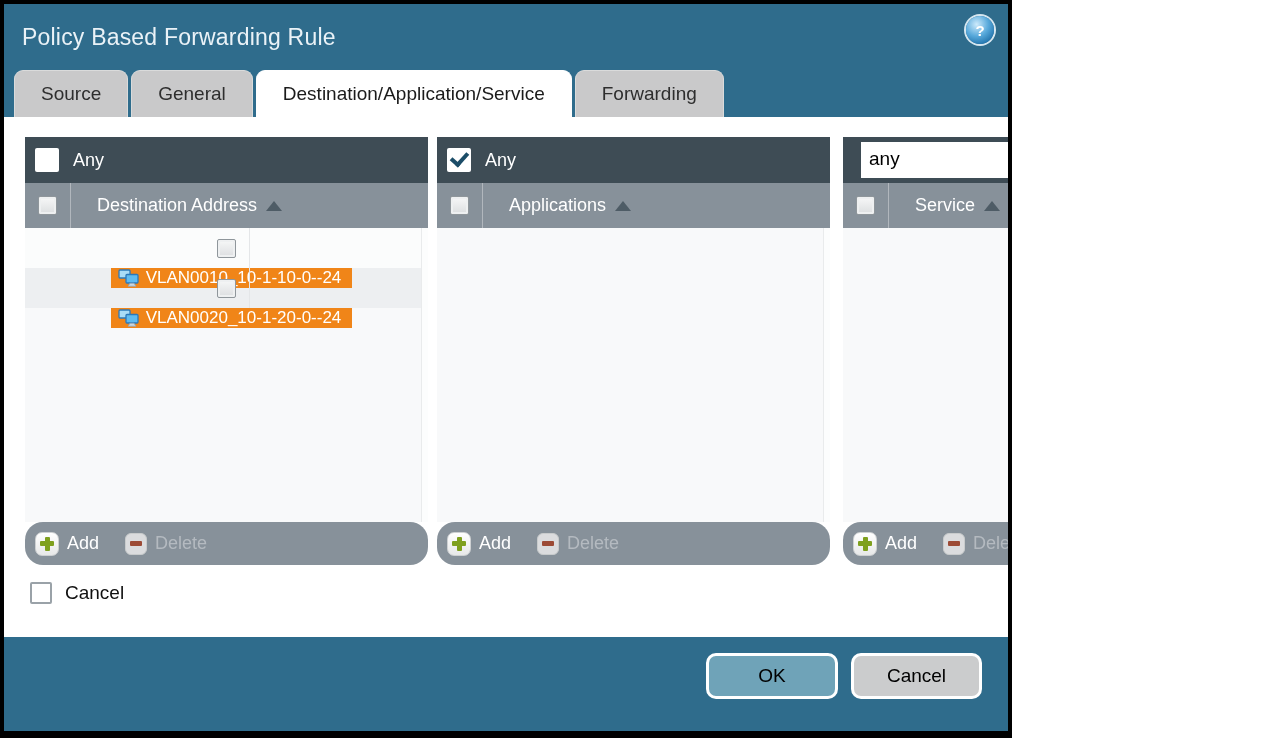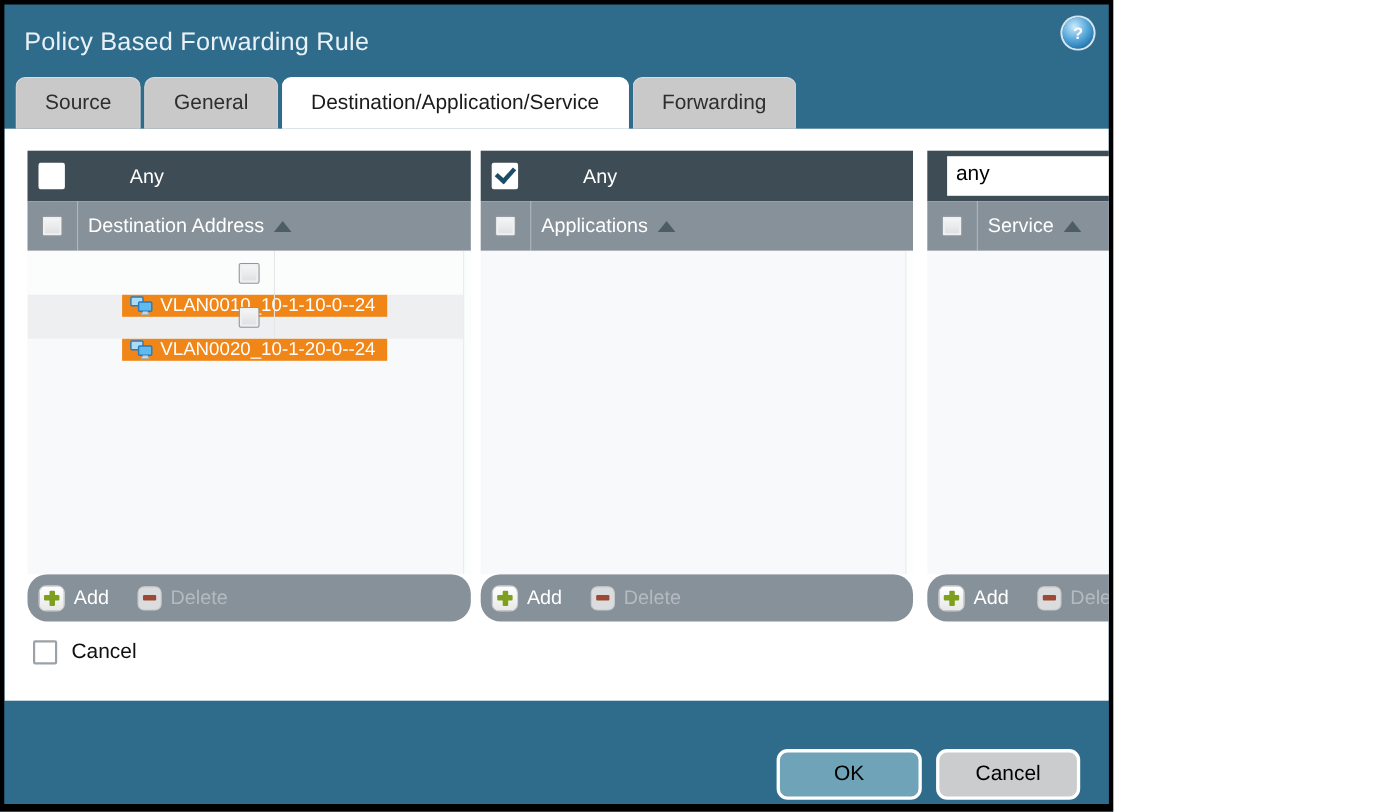--- a/index.html
+++ b/index.html
@@ -34,38 +34,38 @@
   .tab.active { background:#FFFFFF; border-color:#fff; color:#1B1B1B; }
 
   
   .content { position:absolute; top:113px; left:0; right:0; height:520px; background:#FFFFFF; z-index:1; }
   .columns { position:absolute; top:20px; left:21px; display:flex; }
   .col { display:flex; flex-direction:column; }
   .col-destination { width:403px; margin-right:9px; }
   .col-applications { width:393px; margin-right:13px; }
   .col-service { width:400px; }
 
-  .anybar { height:46px; background:#3E4C55; display:flex; align-items:center; padding-left:10px; flex:none;gap:45px; }
+  .anybar { height:46px; background:#3E4C55; display:flex; align-items:center; padding-left:10px; flex:none; }
   .any-label { color:#fff; font-size:18px; margin-left:14px; }
 
   .cb { flex:none; cursor:pointer; }
   .cb-any { width:24px; height:24px; background:#fff; border-radius:2px; position:relative; }
   .cb-any.checked::after {
     content:''; position:absolute; left:4px; top:4px; width:13px; height:7px;
     border-left:4px solid #1C4D68; border-bottom:4px solid #1C4D68; transform:rotate(-48deg);
   }
   .cb-row {
     width:19px; height:19px; border:1px solid #8F969B; border-radius:2px;
     background:linear-gradient(180deg,#f7f8f8,#dcdee0); box-shadow:inset 0 0 0 2px #eef0f1;
   }
   .cb-negate { width:22px; height:22px; border:2px solid #9AA2A8; border-radius:2px; background:#fff; }
 
   .colheader { height:45px; background:#87919A; display:flex; align-items:center; color:#fff; font-size:18px; flex:none; }
   .colheader .cbcell { width:46px; height:45px; display:flex; align-items:center; justify-content:center; border-right:1px solid rgba(255,255,255,.35); flex:none; }
-  .hlabel { margin-left:9px; cursor:pointer; }
+  .hlabel { margin-left:26px; cursor:pointer; }
   .sort-asc { width:0; height:0; border-left:8px solid transparent; border-right:8px solid transparent; border-bottom:10px solid #4E5C66; margin-left:9px; }
 
   .list { height:294px; background:#F8F9FA; position:relative; overflow:hidden; flex:none; }
   .row { height:40px; display:flex; align-items:center;flex-direction:column; }
   .row.alt0 { background:#FBFCFC; }
   .row.alt1 { background:#EDEFF1; }
   .row .cbcell { width:46px; height:40px; display:flex; align-items:center; justify-content:center; border-right:1px solid #E4E6E8; flex:none; }
   .chip {
     display:inline-flex; align-items:center; gap:7px; background:#F08518; color:#fff;
     height:30px; padding:0 11px 0 7px; margin-left:10px; font-size:17px; white-space:nowrap;
@@ -84,21 +84,21 @@
 
   
   .dropdown { display:flex; margin-left:8px; height:36px; cursor:pointer; }
   .dd-value { width:207px; background:#fff; font-size:19px; color:#000; padding:6px 8px 0 8px; }
   .dd-btn { width:38px; background:#C9CDD0; display:flex; align-items:center; justify-content:center; }
   .dd-arrow { width:0; height:0; border-left:9px solid transparent; border-right:9px solid transparent; border-top:11px solid #76838D; }
 
   .negate-row { position:absolute; left:26px; top:465px; display:flex; align-items:center; gap:13px; font-size:19px; color:#101010; }
 
   
-  .footer { position:absolute; left:0; right:0; bottom:0; top:633px; background:#2F6C8C; display:flex; justify-content:flex-end; align-items:flex-start; padding:44px 26px 0 0; gap:13px; }
+  .footer { position:absolute; left:0; right:0; bottom:0; top:633px; background:#2F6C8C; display:flex; justify-content:flex-end; align-items:flex-start; padding:16px 26px 0 0; gap:13px; }
   .btn { height:46px; border-radius:10px; border:3px solid #fff; font-size:19px; color:#000; cursor:pointer; font-family:"Liberation Sans", sans-serif; }
   .btn-ok { width:132px; background:#6FA3B8; }
   .btn-cancel { width:131px; background:#CBCCCD; }
 
   .net-icon { flex:none; }
 </style>
 </head>
 <body>
 
 <div class="dialog">

